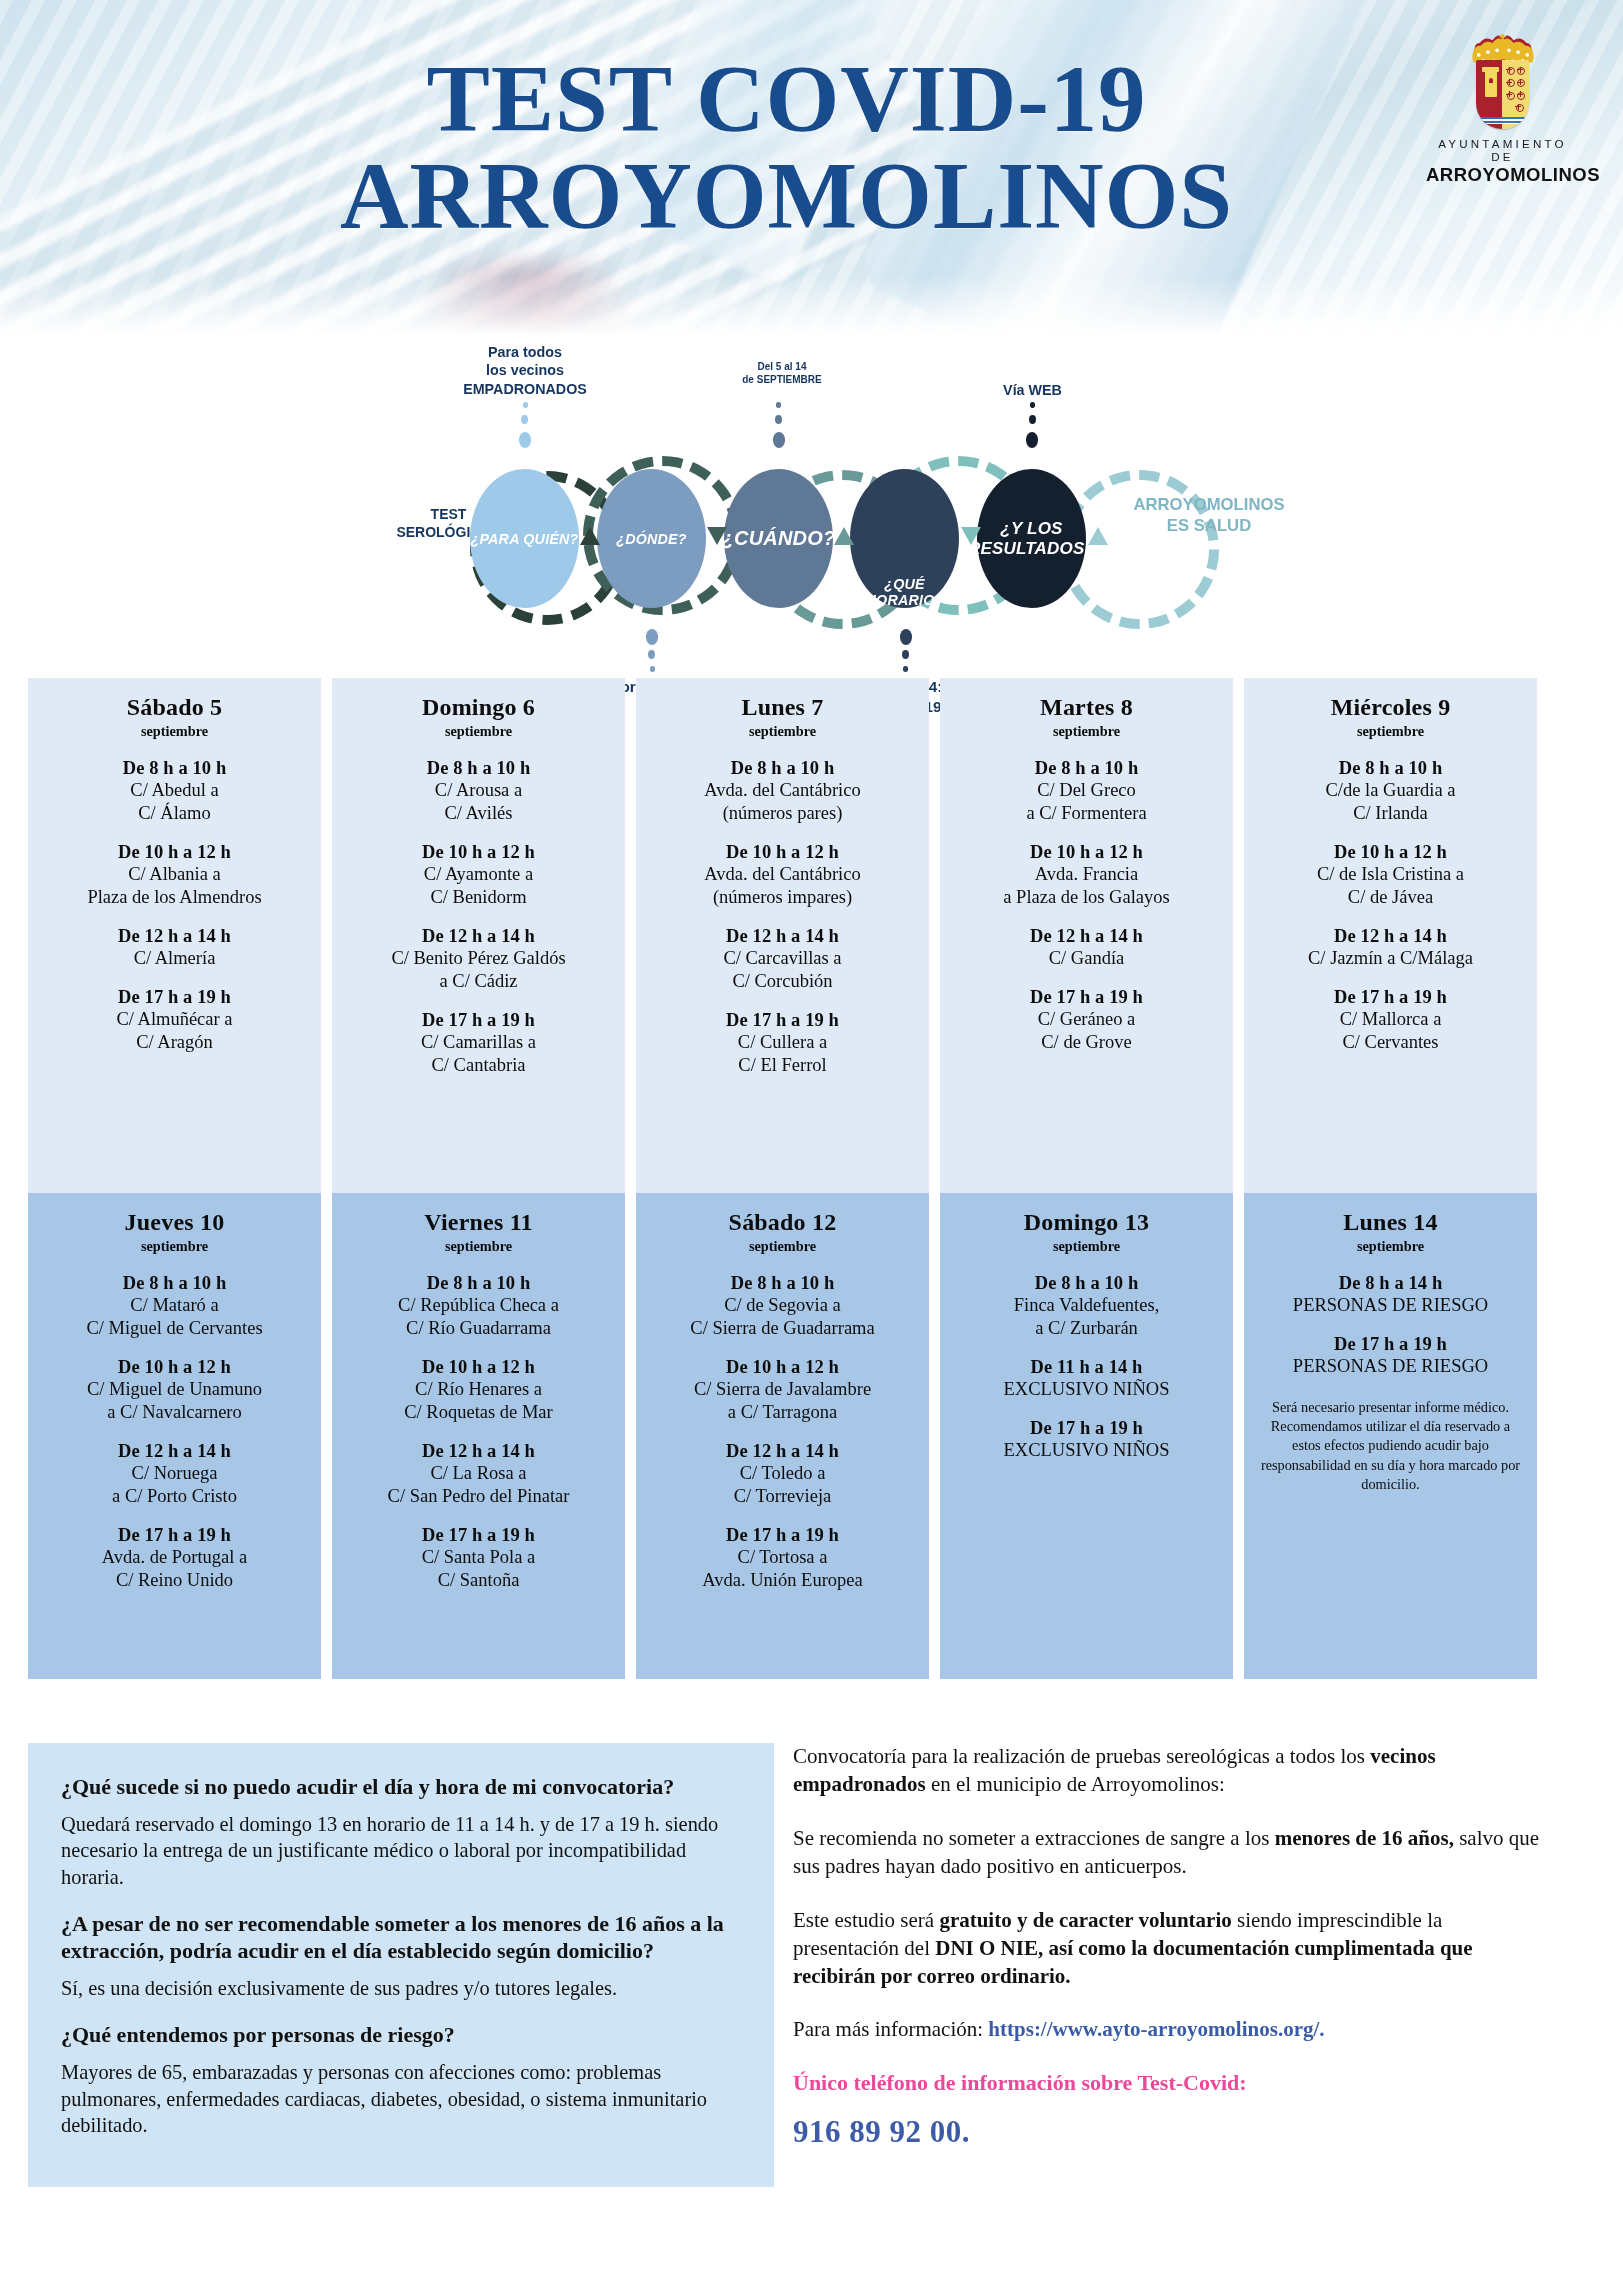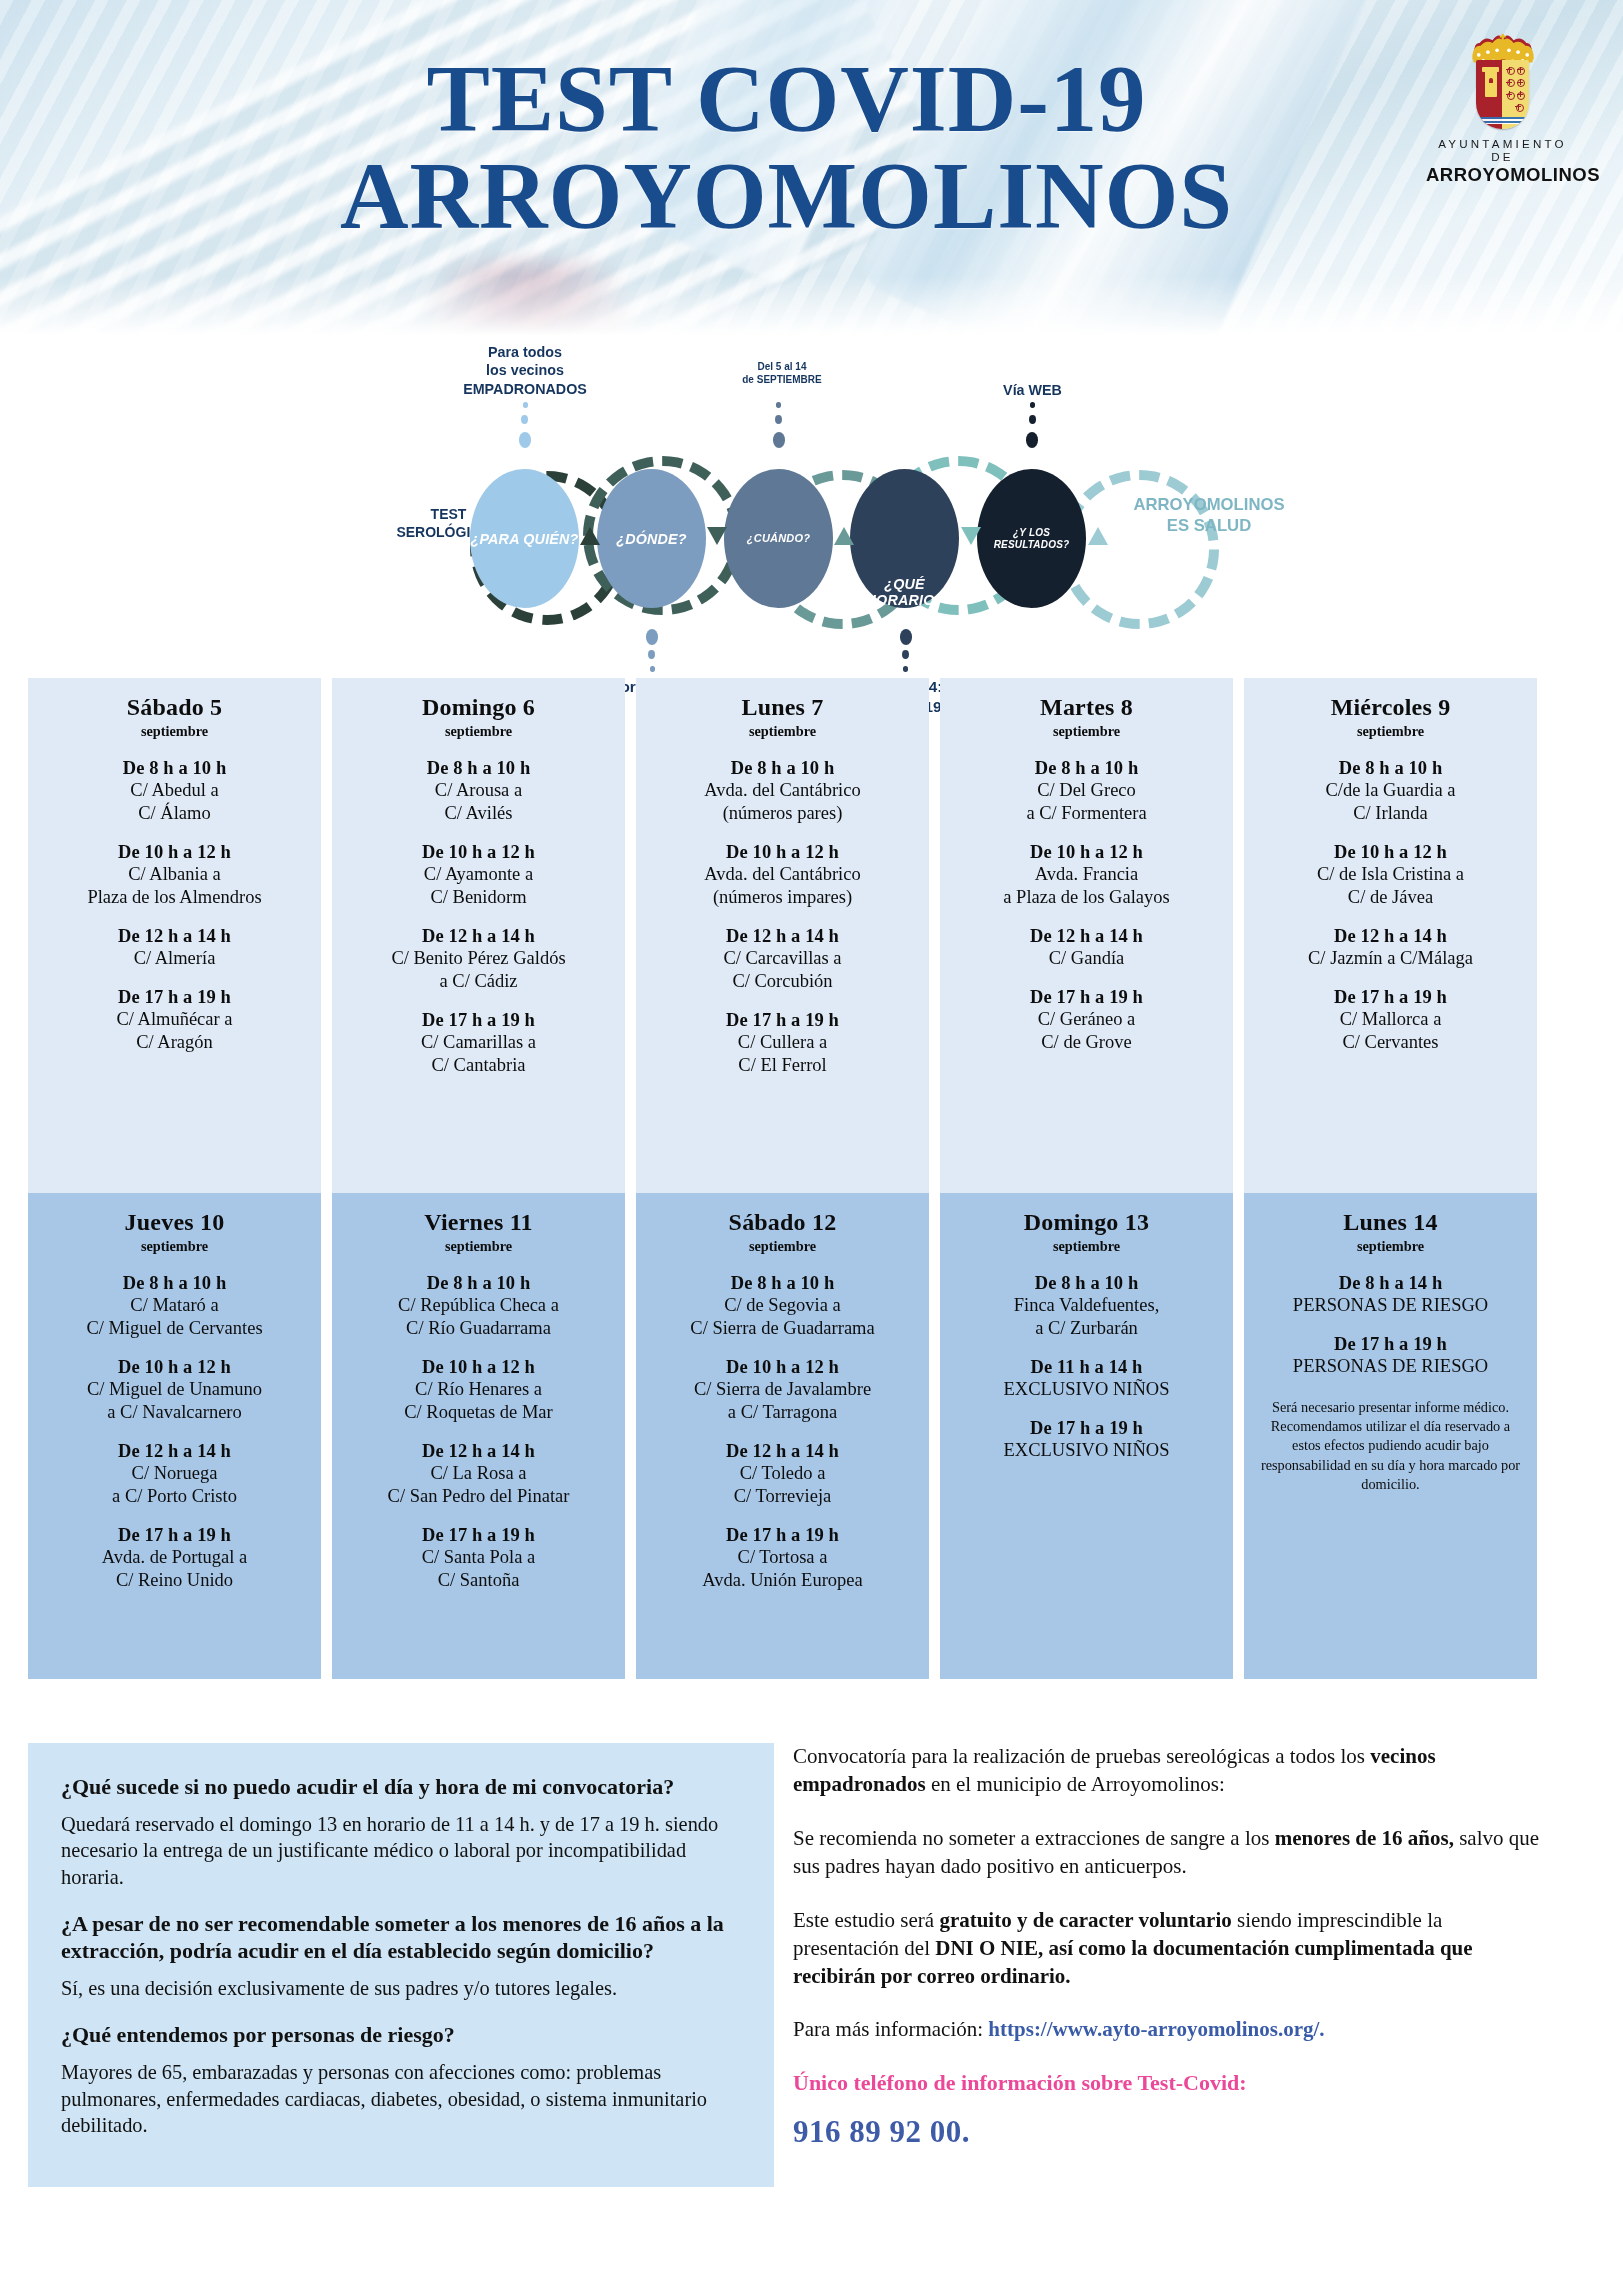--- a/index.html
+++ b/index.html
@@ -220,27 +220,27 @@
   <div class="ring" style="left:763px;top:118px;width:139px;height:139px;border-width:10.2px;border-color:#6a9a97;"></div>
   <div class="ring" style="left:879px;top:104px;width:139px;height:139px;border-width:10.2px;border-color:#7fc0bd;"></div>
   <div class="ring" style="left:1060px;top:118px;width:139px;height:139px;border-width:10.2px;border-color:#9ccbd4;"></div>
 
   <div class="bubble" style="left:470px;top:117px;width:109px;height:139px;background:#9ec9e8;font-size:14.3px;">
     <span>¿PARA  QUIÉN?</span>
   </div>
   <div class="bubble" style="left:597px;top:117px;width:109px;height:139px;background:#7c9dc0;font-size:14.3px;">
     <span>¿DÓNDE?</span>
   </div>
-  <div class="bubble" style="left:724px;top:117px;width:109px;height:139px;background:#5e7895;font-size:11px;">
+  <div class="bubble" style="left:724px;top:117px;width:109px;height:139px;background:#5e7895;font-size:20px;">
     <span>¿CUÁNDO?</span>
   </div>
   <div class="bubble" style="left:850px;top:117px;width:109px;height:139px;background:#2e415a;font-size:14.3px;padding:0 15.7px;box-sizing:border-box;align-items:flex-end;">
     <span>¿QUÉ HORARIO?</span>
   </div>
-  <div class="bubble" style="left:977px;top:117px;width:109px;height:139px;background:#15202e;font-size:10px;padding:0 9.3px;box-sizing:border-box;">
+  <div class="bubble" style="left:977px;top:117px;width:109px;height:139px;background:#15202e;font-size:17px;padding:0 9.3px;box-sizing:border-box;">
     <span>¿Y LOS RESULTADOS?</span>
   </div>
 
   <div class="arrow" style="left:580px;top:175px;border-left:10.2px solid transparent;border-right:10.2px solid transparent;border-bottom:18.5px solid #2b4039;"></div>
   <div class="arrow" style="left:707px;top:175px;border-left:10.2px solid transparent;border-right:10.2px solid transparent;border-top:18.5px solid #3f5f59;"></div>
   <div class="arrow" style="left:834px;top:175px;border-left:10.2px solid transparent;border-right:10.2px solid transparent;border-bottom:18.5px solid #6a9a97;"></div>
   <div class="arrow" style="left:961px;top:175px;border-left:10.2px solid transparent;border-right:10.2px solid transparent;border-top:18.5px solid #7fc0bd;"></div>
   <div class="arrow" style="left:1088px;top:175px;border-left:10.2px solid transparent;border-right:10.2px solid transparent;border-bottom:18.5px solid #9ccbd4;"></div>
 
   <div class="flow-dot" style="left:519px;top:80px;width:12px;height:15.7px;background:#9ec9e8;"></div>

